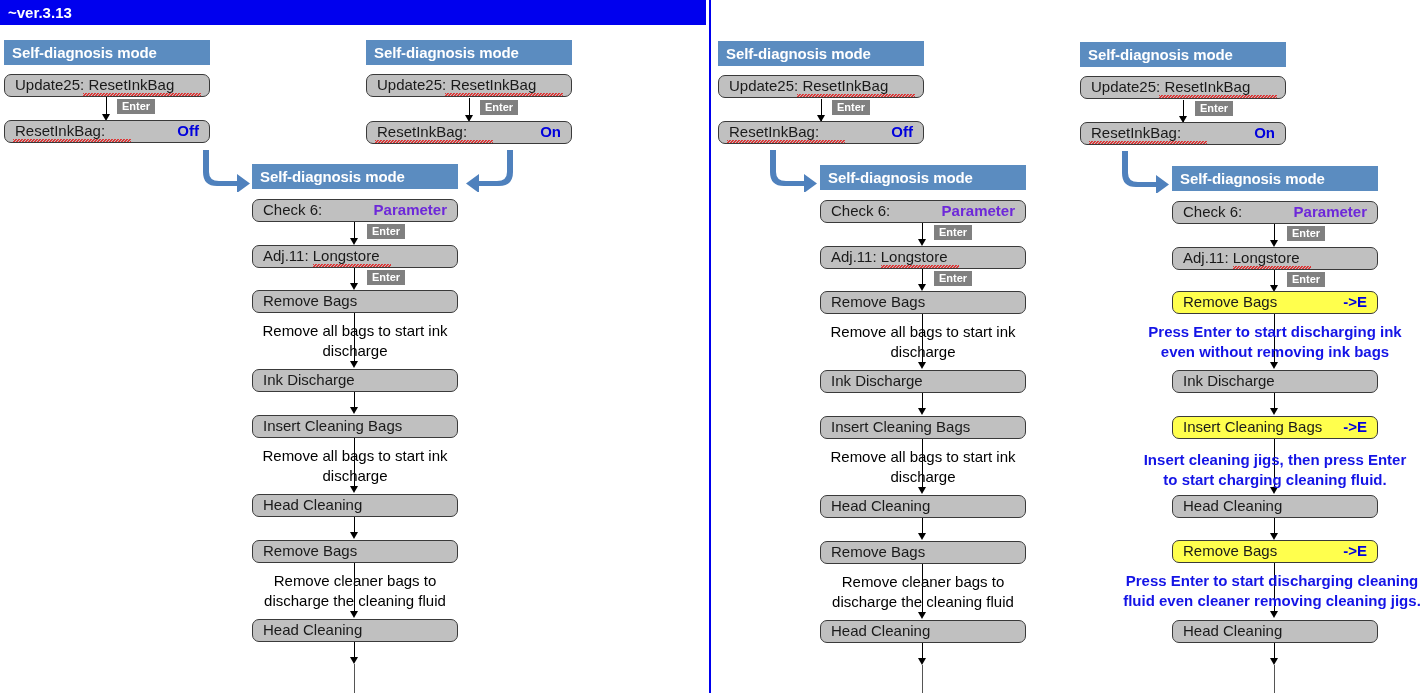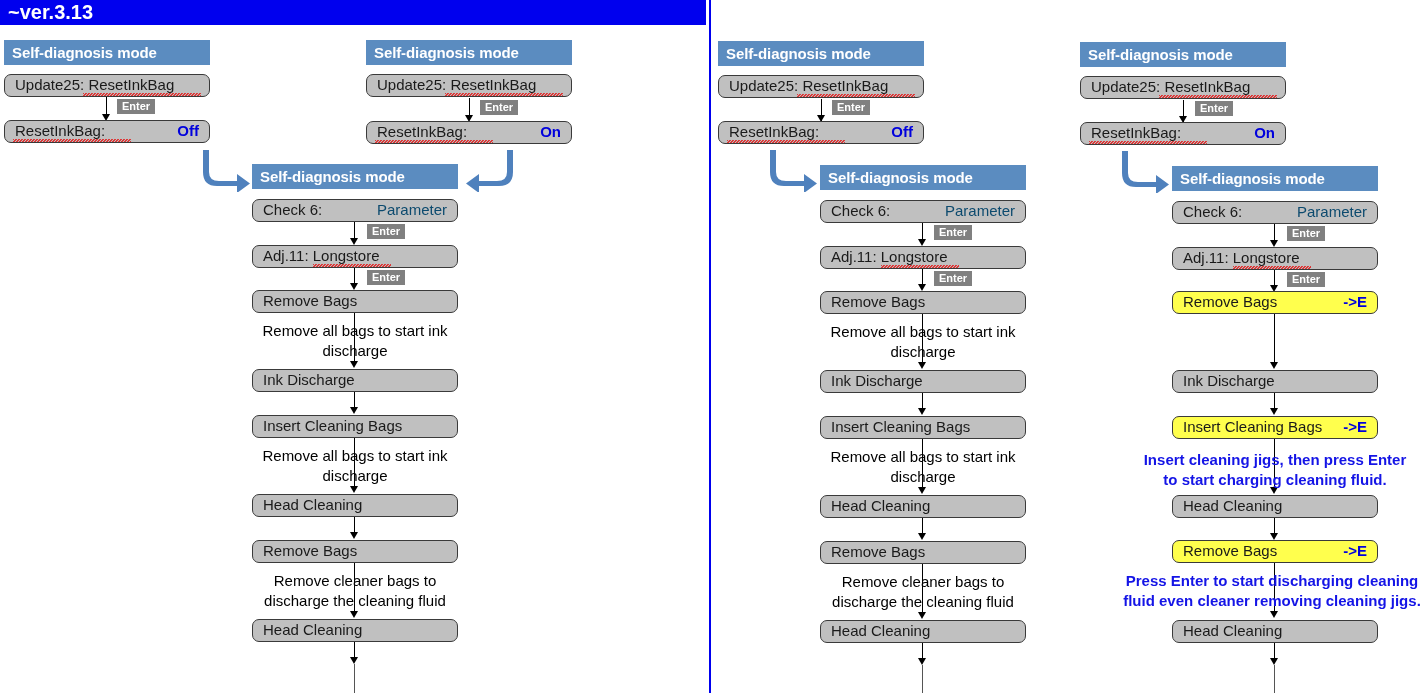--- a/index.html
+++ b/index.html
@@ -11,21 +11,21 @@
     overflow: hidden;
   }
   #root { position: relative; width: 1422px; height: 693px; }
 
   
   .verbar {
     position: absolute;
     height: 25px;
     background: #0000ee;
     color: #ffffff;
-    font-size: 20px;
+    font-size: 15px;
     font-weight: 700;
     line-height: 25px;
     padding-left: 8px;
     white-space: nowrap;
   }
   .divider {
     position: absolute;
     width: 2px;
     background: #0000ee;
   }
@@ -65,22 +65,22 @@
   }
   .box .val {
     position: absolute;
     right: 10px;
     top: 0px;
     line-height: 20px;
     font-weight: 700;
     color: #0000dd;
   }
   .box .val.plain {
-    font-weight: 400;
-    color: #0c4a6e;
+    font-weight: 700;
+    color: #6d28d9;
     text-align: center;
   }
   
   .squig {
     position: absolute;
     height: 3px;
     background-image:
       repeating-linear-gradient(135deg,
         #e03030 0px, #e03030 1px, transparent 1px, transparent 2px);
     background-size: 3px 3px;
@@ -398,20 +398,22 @@
   <div class="enterkey" style="left:1287px; top:272px;">
     <span>Enter</span>
   </div>
 
   <div class="box yellow" style="left:1172px; top:291px; width:206px;">
     <span class="lbl">Remove Bags</span>
     <span class="val">-&gt;E</span>
   </div>
   <div class="vline" style="left:1274px; top:314px; height:50px;"></div>
   <div class="arrowhead" style="left:1270px; top:362px;"></div>
+  <div class="caption blue" style="left:1134px; top:322px; width:282px;">Press Enter to start discharging ink
+even without removing ink bags</div>
 
   <div class="box" style="left:1172px; top:370px; width:206px;">
     <span class="lbl">Ink Discharge</span>
   </div>
   <div class="vline" style="left:1274px; top:393px; height:17px;"></div>
   <div class="arrowhead" style="left:1270px; top:408px;"></div>
 
   <div class="box yellow" style="left:1172px; top:416px; width:206px;">
     <span class="lbl">Insert Cleaning Bags</span>
     <span class="val">-&gt;E</span>

